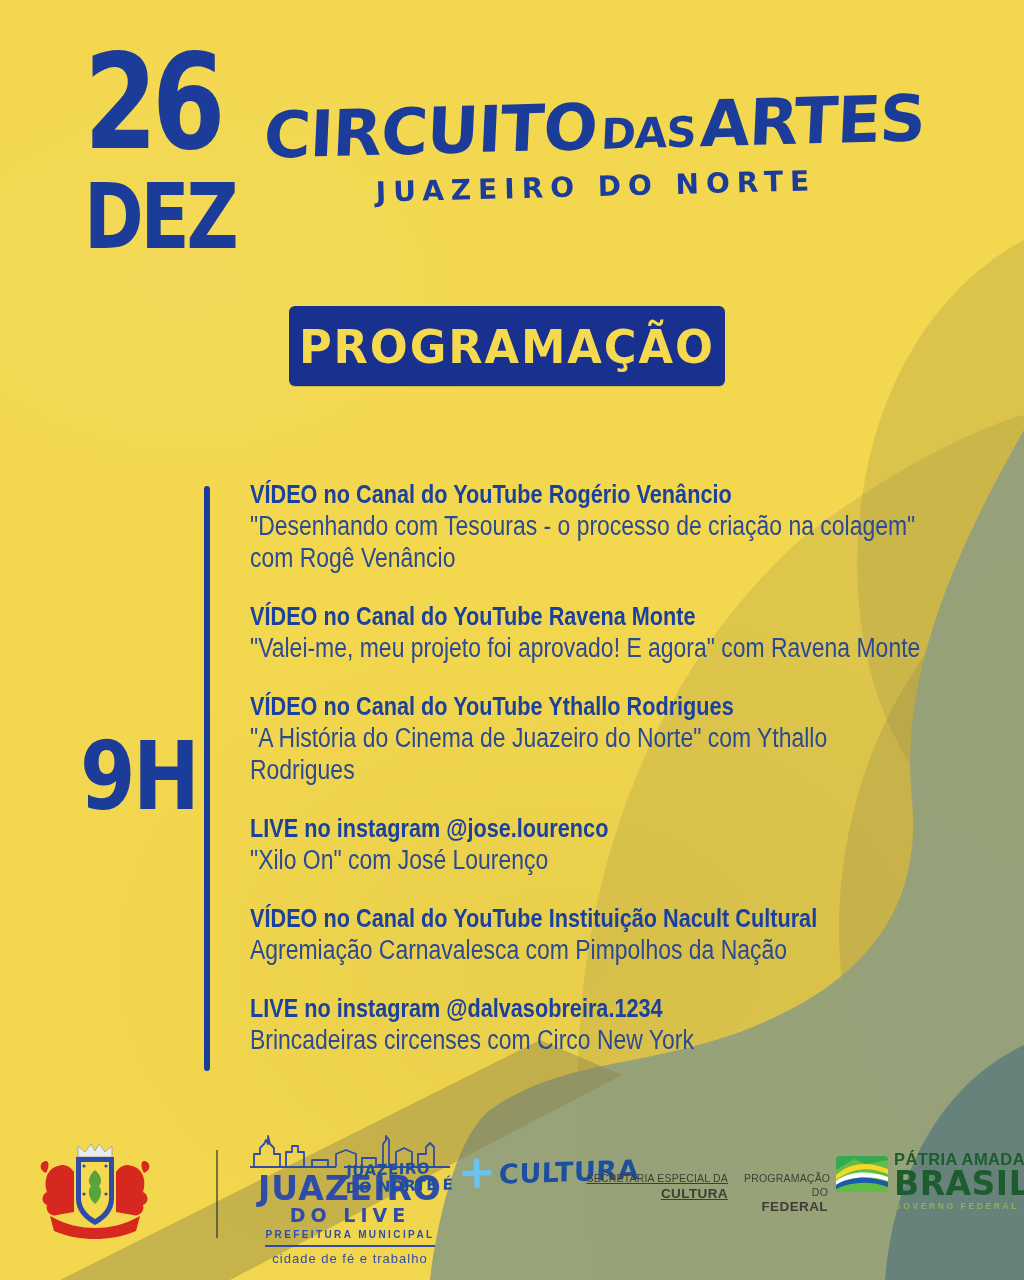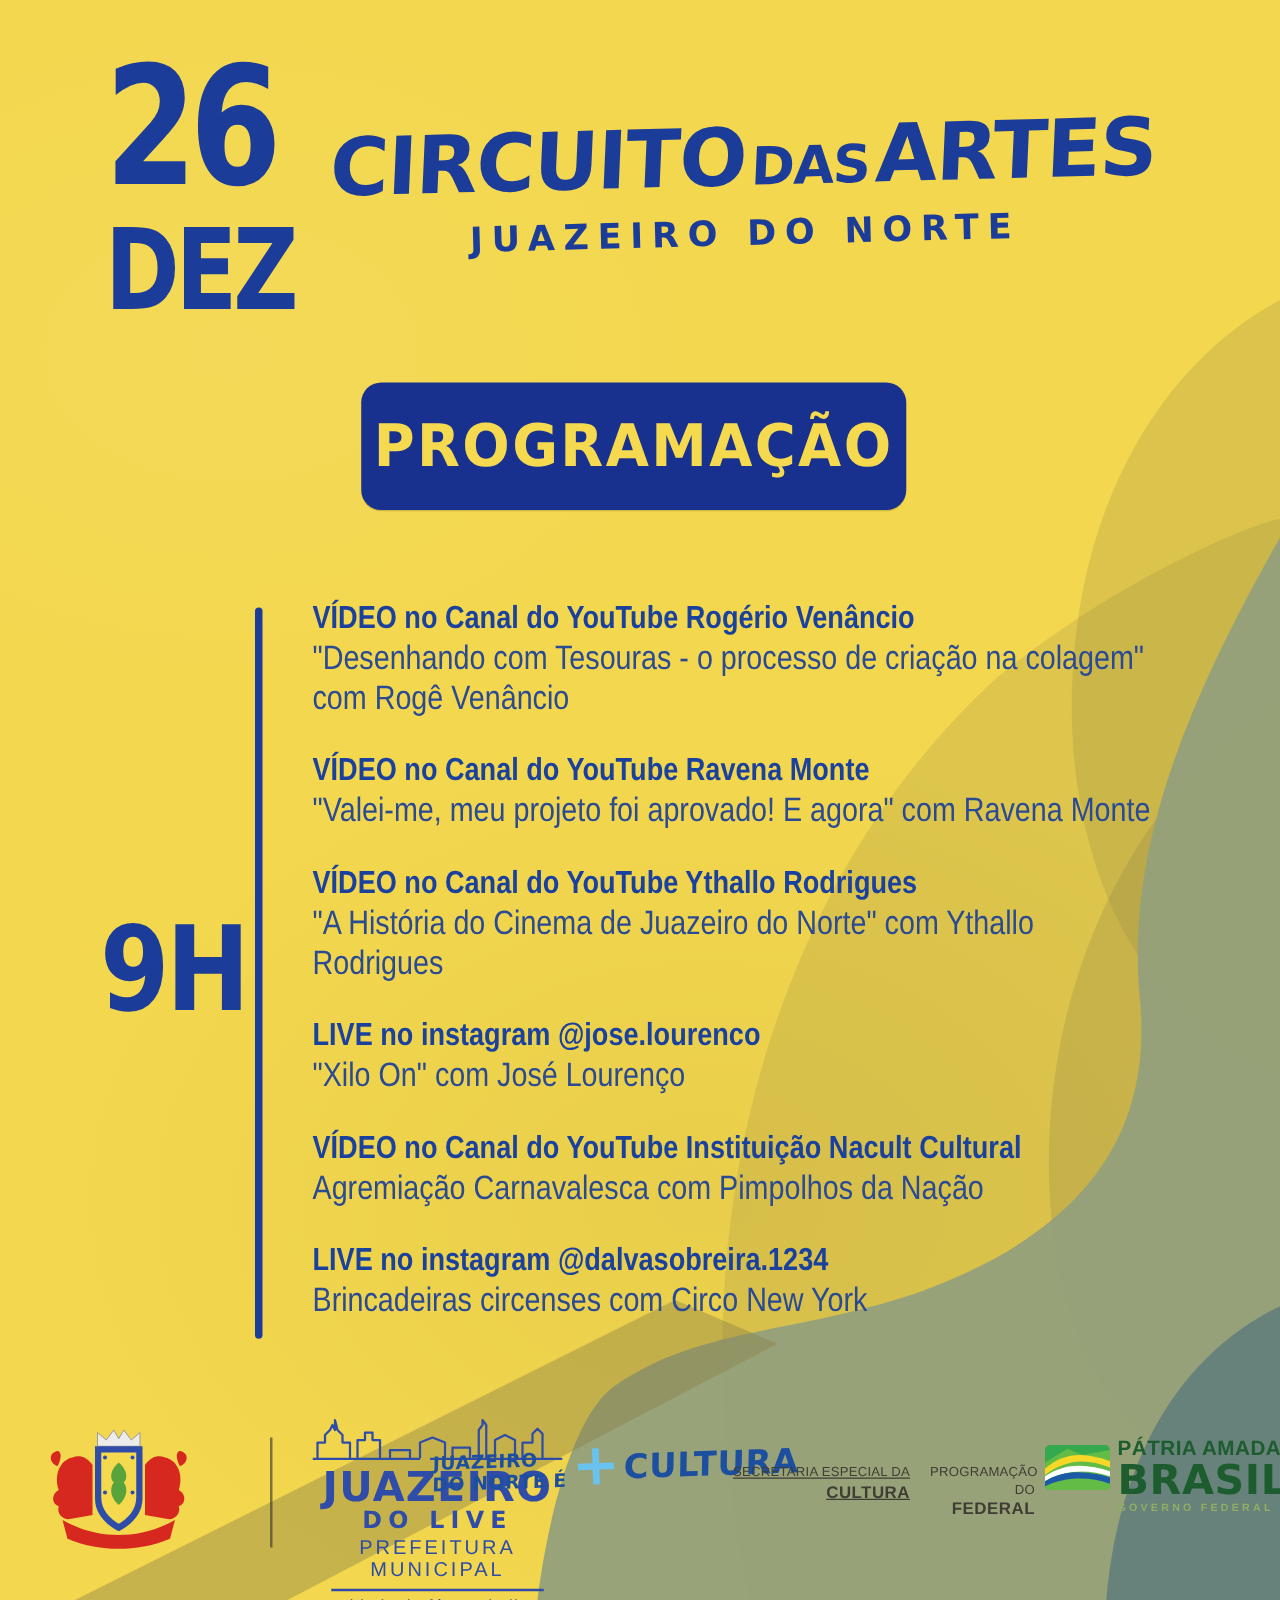--- a/index.html
+++ b/index.html
@@ -21,42 +21,42 @@
   .date .month { font-family:"DejaVu Sans", sans-serif; font-size:90px;  line-height:1;   letter-spacing:-4px; transform:scaleX(0.80); transform-origin:left top; margin-top:8px; }
 
   
   .title-block { position:absolute; left:255px; top:90px; width:680px; text-align:center; color:#1c3c9a; transform:rotate(-1.5deg); }
   .title-main  { font-family:"DejaVu Sans", sans-serif; font-weight:700; letter-spacing:-1px; transform:skewX(-4deg); }
   .title-main .big   { font-size:64px; }
   .title-main .small { font-size:42px; }
   .subtitle { font-family:"DejaVu Sans", sans-serif; font-weight:700; font-size:28px; letter-spacing:7px; margin-top:6px; }
 
   
-  .prog-btn { position:absolute; left:289px; top:306px; width:436px; height:102px;
-    background:#18318f; border-radius:16px; display:flex; align-items:center; justify-content:center;
+  .prog-btn { position:absolute; left:289px; top:306px; width:436px; height:80px;
+    background:#18318f; border-radius:6px; display:flex; align-items:center; justify-content:center;
     box-shadow:0 1px 0 rgba(0,0,0,0.15); }
   .prog-btn span { color:#f5d94f; font-family:"DejaVu Sans", sans-serif; font-weight:700; font-size:47px; letter-spacing:2px; transform:scaleX(0.95); }
 
   
   .time { position:absolute; left:80px; top:722px; color:#1c3c9a; font-family:"DejaVu Sans", sans-serif; font-weight:700; font-size:94px; letter-spacing:-3px; transform:scaleX(0.85); transform-origin:left top; }
   .vrule { position:absolute; left:204px; top:486px; width:6px; height:585px; background:#1c3c9a; border-radius:3px; }
 
   
   .list { position:absolute; left:250px; top:478px; width:800px; transform:scaleX(0.85); transform-origin:left top; }
   .item { margin-bottom:26px; }
   .item-head { font-weight:700; font-size:25.5px; line-height:32px; color:#1a419e; white-space:nowrap; }
   .item-desc { font-weight:400; font-size:27px;  line-height:32px; color:#2a4a94; }
 
   
   .f-divider { position:absolute; left:216px; top:1150px; width:2px; height:88px; background:rgba(60,58,46,0.65); }
 
   .city-logo { position:absolute; left:238px; top:1134px; width:224px; text-align:center; color:#2f4da8; }
   .city-logo .name { font-family:"DejaVu Sans", sans-serif; font-weight:700; font-size:33px; letter-spacing:1px; line-height:1.0; }
   .city-logo .sub  { font-family:"DejaVu Sans", sans-serif; font-weight:700; font-size:19px; letter-spacing:5px; line-height:1.15; }
-  .city-logo .org  { font-weight:400; font-size:16px; letter-spacing:2.4px; margin-top:2px; }
+  .city-logo .org  { font-weight:700; font-size:10px; letter-spacing:2.4px; margin-top:2px; }
   .city-logo .rule { width:170px; height:2px; background:#2f4da8; margin:5px auto 4px auto; }
   .city-logo .slogan { font-weight:400; font-size:13px; letter-spacing:1px; }
 
   .campaign { position:absolute; left:346px; top:1150px; display:flex; align-items:center; color:#1d4fa0; transform:rotate(-2deg); }
   .campaign .stack { text-align:left; font-family:"DejaVu Sans", sans-serif; font-weight:700; font-size:15px; line-height:1.1; letter-spacing:0.5px; transform:skewX(-3deg); }
   .campaign .plus  { font-family:"DejaVu Sans", sans-serif; font-weight:700; font-size:46px; color:#69c3ee; margin:-6px 3px 0 4px; }
   .campaign .word  { font-family:"DejaVu Sans", sans-serif; font-weight:700; font-size:27px; letter-spacing:0.5px; transform:skewX(-3deg); }
 
   .gov-sec { position:absolute; top:1172px; text-align:right; color:#3f3d34; }
   .gov-sec .top    { font-size:10.5px; letter-spacing:0.2px; line-height:1.3; }

